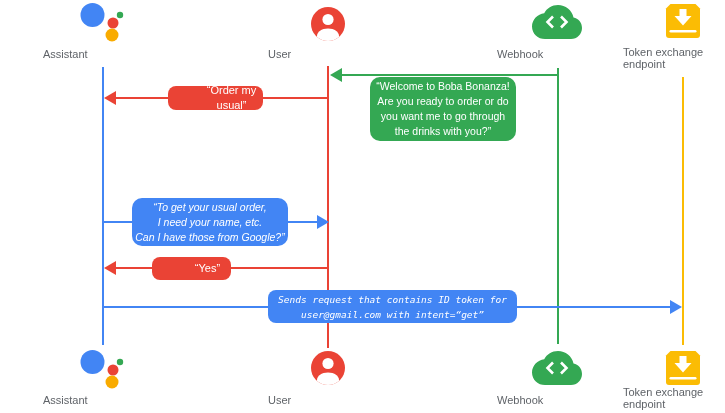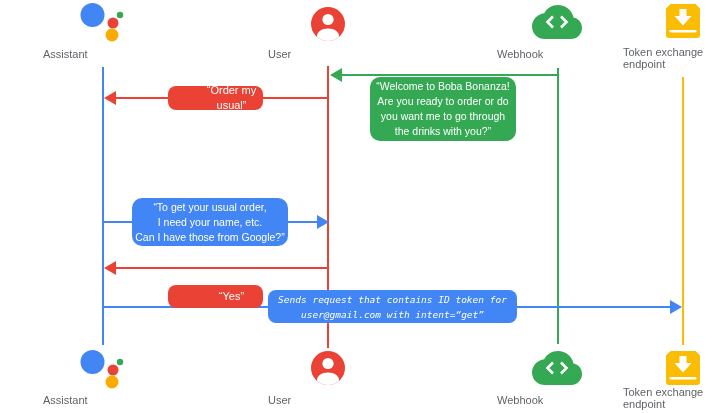--- a/index.html
+++ b/index.html
@@ -61,25 +61,25 @@
   <div class="arrowhead ah-right-blue" style="left:670px; top:300px;"></div>
 
   <div class="bubble sans bg-green" style="left:370px; top:53px; width:146px; height:64px;margin-top:24px;">“Welcome to Boba Bonanza!
 Are you ready to order or do
 you want me to go through
 the drinks with you?”</div>
 
   <div class="bubble sans bg-red small-pill" style="left:168px; top:86px; width:95px; height:24px;">“Order my usual”</div>
 
 
-  <div class="bubble sans bg-blue" style="left:132px; top:198px; width:156px; height:48px;">“To get your usual order,
+  <div class="bubble sans bg-blue" style="left:132px; top:198px; width:156px; height:48px;font-style:italic;">“To get your usual order,
 I need your name, etc.
 Can I have those from Google?”</div>
 
-  <div class="bubble sans bg-red small-pill" style="left:168px; top:257px; width:95px; height:23px;margin-top:28px;">“Yes”</div>
+  <div class="bubble sans bg-red small-pill" style="left:152px; top:257px; width:79px; height:23px;">“Yes”</div>
 
   <div class="bubble mono bg-blue" style="left:268px; top:290px; width:249px; height:33px;border-radius:8px;">Sends request that contains ID token for
 user@gmail.com with intent=“get”</div>
 
   <svg class="actor-icon" style="left:80px; top:1px;" width="46" height="46" viewBox="0 0 46 46">
     <circle cx="12.5" cy="14" r="12" fill="#4285f4"></circle>
     <circle cx="40" cy="14" r="3.2" fill="#34a853"></circle>
     <circle cx="33" cy="22" r="5.5" fill="#ea4335"></circle>
     <circle cx="32" cy="34" r="6.5" fill="#f9ab00"></circle>
   </svg>

